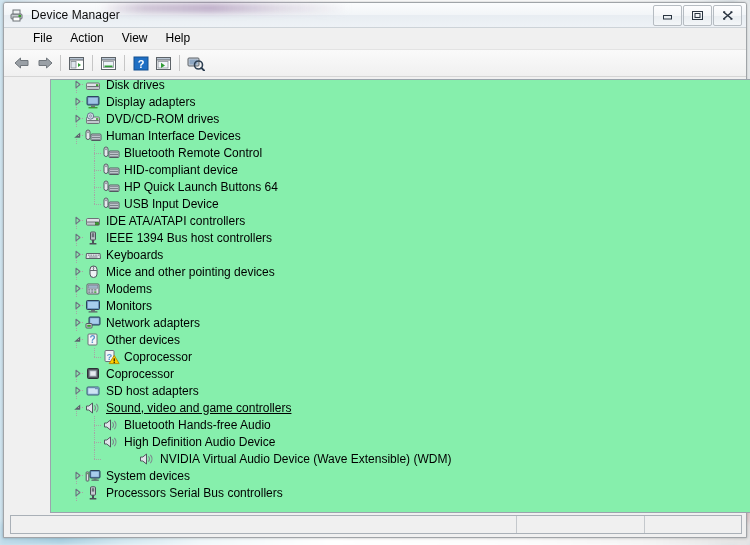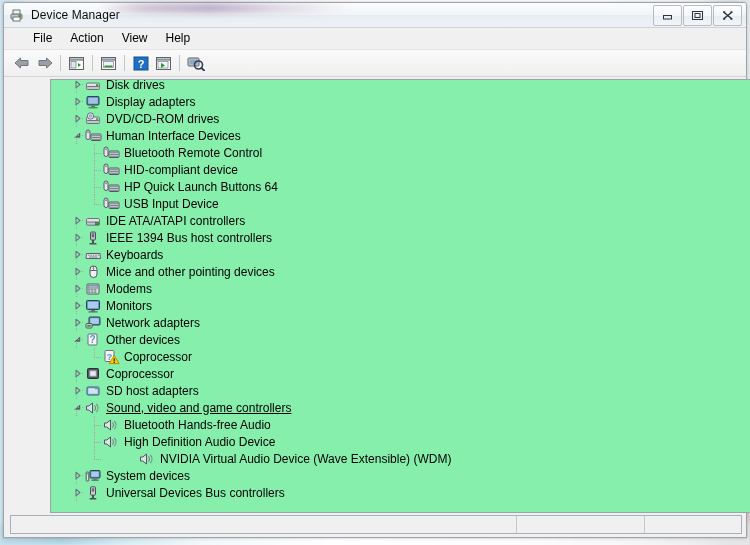--- a/index.html
+++ b/index.html
@@ -765,21 +765,21 @@
                 <path d="M3 1.2 L7 4.5 L3 7.8 Z" fill="none" stroke="#6b7480" stroke-width="1.1" stroke-linejoin="round"></path>
               </svg>
             </div>
             <div class="ticon">
     <svg width="17" height="16" viewBox="0 0 17 16">
       <rect x="5.5" y="1.8" width="5" height="8.4" rx="1" fill="#c6ccd2" stroke="#4a5057" stroke-width="1"></rect>
       <rect x="6.8" y="3.2" width="2.4" height="3.4" fill="#6b7178"></rect>
       <rect x="7" y="10.2" width="2" height="3.2" fill="#4a5057"></rect>
       <rect x="4.6" y="13" width="6.8" height="1.6" rx=".6" fill="#4a5057"></rect>
     </svg></div>
-            <span class="tlabel">Universal Devices Bus controllers</span>
+            <span class="tlabel">Processors Serial Bus controllers</span>
           </div>
         </div>
       </div>
 
     <div id="vscroll">
       <div class="sb-arrow" id="sb-up">
         <svg width="8" height="6" viewBox="0 0 8 6">
             <path d="M4 1 L7.2 5 L0.8 5 Z" fill="#4a4a4a"></path>
           </svg>
       </div>

